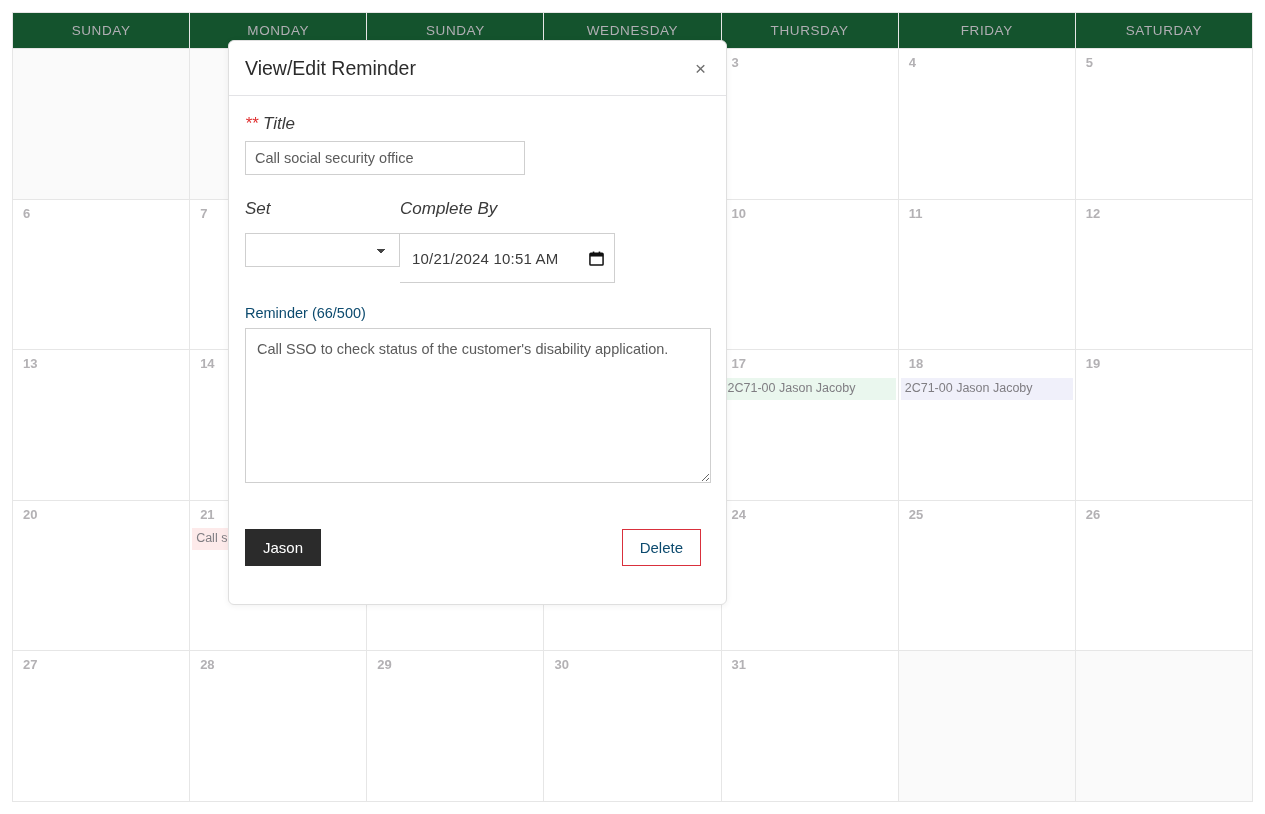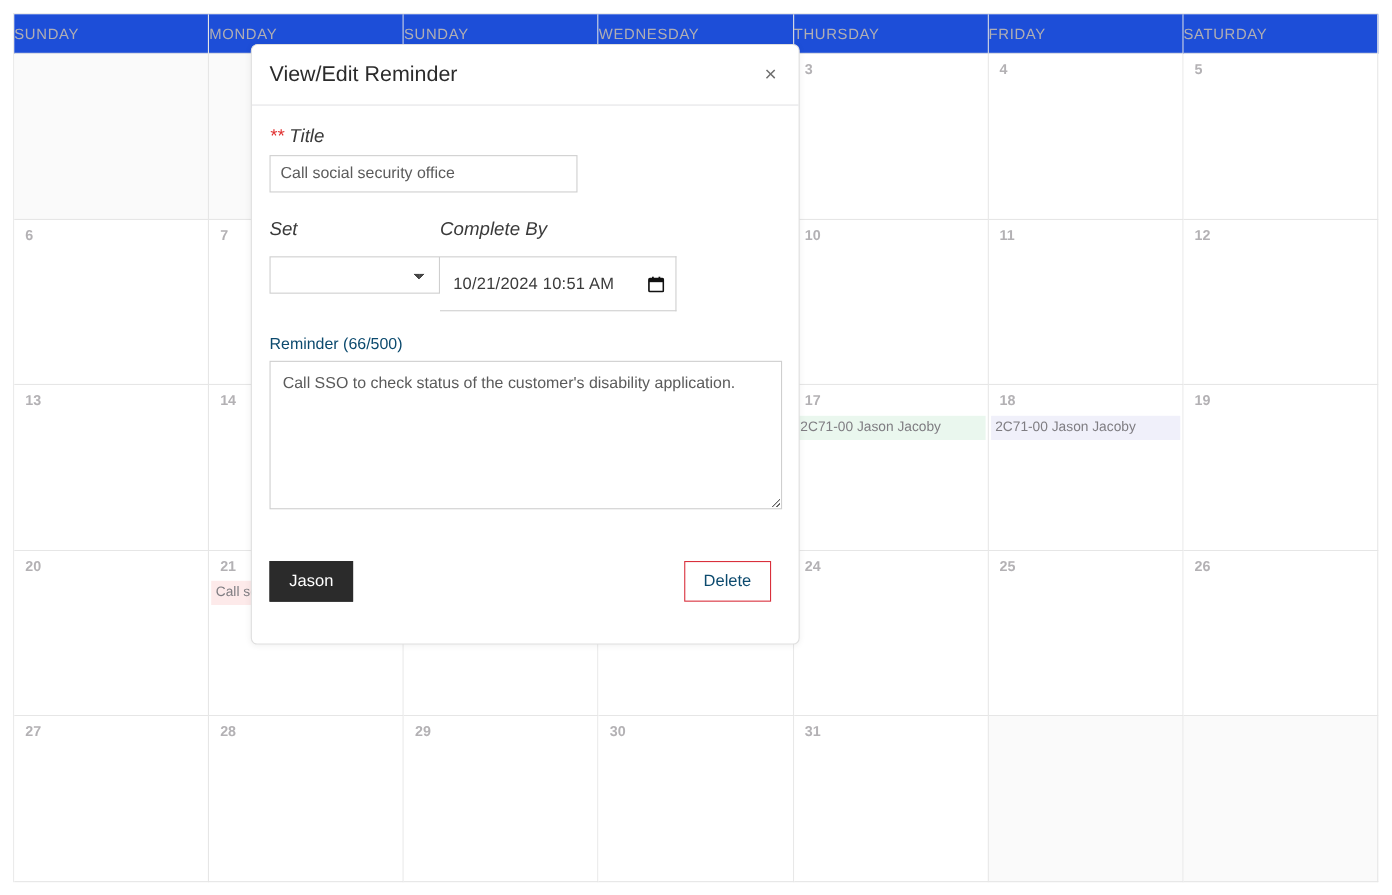--- a/index.html
+++ b/index.html
@@ -29,26 +29,26 @@
     display: flex;
     height: 36px;
     flex: 0 0 36px;
   }
   .cal-header-cell {
     flex: 1 1 0;
     border-right: 1px solid #e6e6e6;
     border-bottom: 1px solid #e6e6e6;
     display: flex;
     align-items: center;
-    justify-content: flex-start;
+    justify-content: center;
     font-size: 13.5px;
     letter-spacing: 0.6px;
     color: #b0aeb3;
     font-weight: 400;
-    background: #1d4ed8;
+    background: #14532d;
   }
 
   .cal-body {
     flex: 1 1 auto;
     display: flex;
     flex-direction: column;
   }
   .cal-week {
     display: flex;
     flex: 1 1 0;
@@ -205,21 +205,21 @@
 
   .reminder-label {
     margin-top: 22px;
     font-size: 14.5px;
     color: #0c4a6e;
     display: block;
   }
   .textarea {
     margin-top: 7px;
     width: 466px;
-    height: 135px;
+    height: 155px;
     border: 1px solid #cfcfcf;
     background: #fff;
     font-size: 14.5px;
     color: #5b5b5b;
     font-family: "Liberation Sans", sans-serif;
     padding: 9px 11px;
     line-height: 1.55;
     resize: both;
     outline: none;
   }

